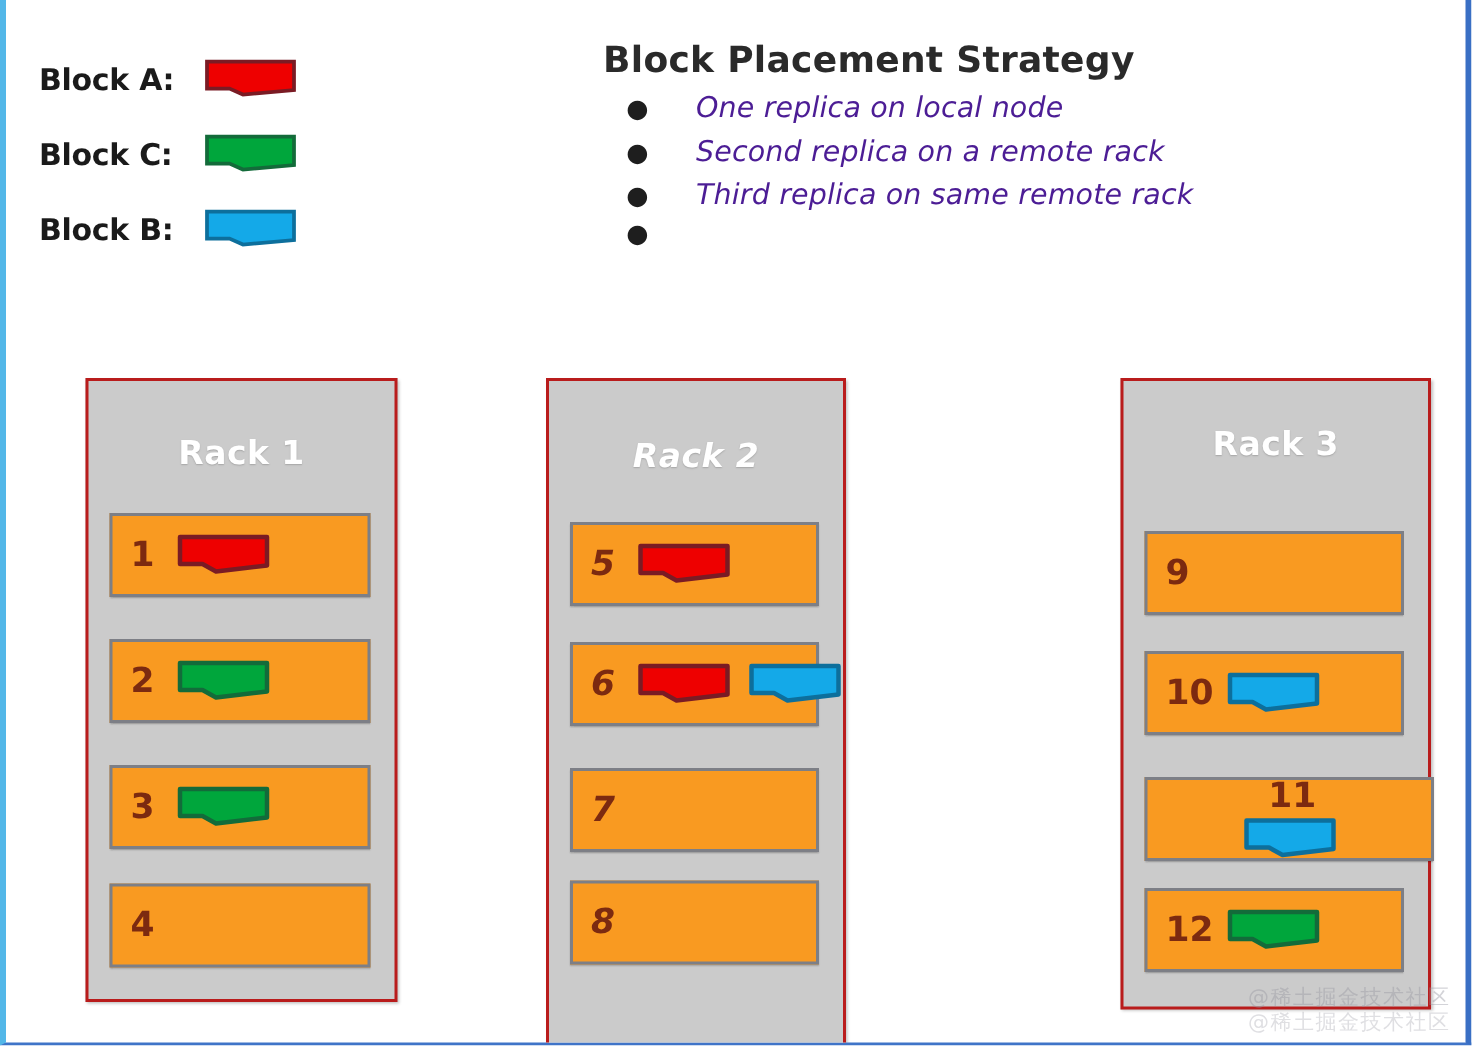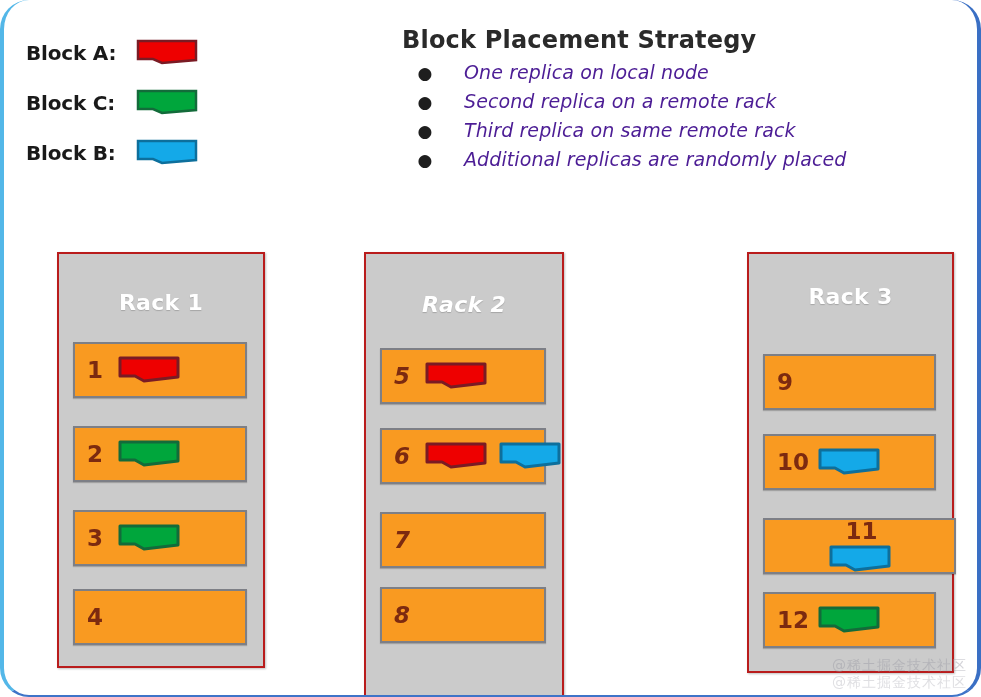--- a/index.html
+++ b/index.html
@@ -11,21 +11,20 @@
     position: relative;
     width: 981px;
     height: 697px;
     background: #ffffff;
     overflow: hidden;
     font-family: "DejaVu Sans", sans-serif;
     box-sizing: border-box;
     border-left: 4px solid #53b7e8;
     border-right: 4px solid #3a6fc4;
     border-bottom: 2px solid #3f74c8;
-    border-radius: 29px;
   }
 
   
   #legend {
     position: absolute;
     left: 22px;
     top: 28px;
     width: 240px;
   }
   .legend-row {
@@ -182,21 +181,20 @@
     <div class="bullet-row">
       <span class="bullet-dot">●</span>
       <span class="bullet-text">Second replica on a remote rack</span>
     </div>
     <div class="bullet-row">
       <span class="bullet-dot">●</span>
       <span class="bullet-text">Third replica on same remote rack</span>
     </div>
     <div class="bullet-row">
       <span class="bullet-dot">●</span>
-      <span class="bullet-text"> Additional replicas are randomly placed</span>
     </div>
   </div>
 
   <div id="racks-host">
       <div class="rack" style="left: 53px; top: 252px; width: 208px; height: 416px;">
         <div class="rack-title" style="top: 36px;">Rack 1</div>
         <div class="node" style="left: 14px; width: 174px; top: 88px; height: 56px;">
           <span class="node-num">1</span>
           <span class="node-blocks">
             <span class="blk">

